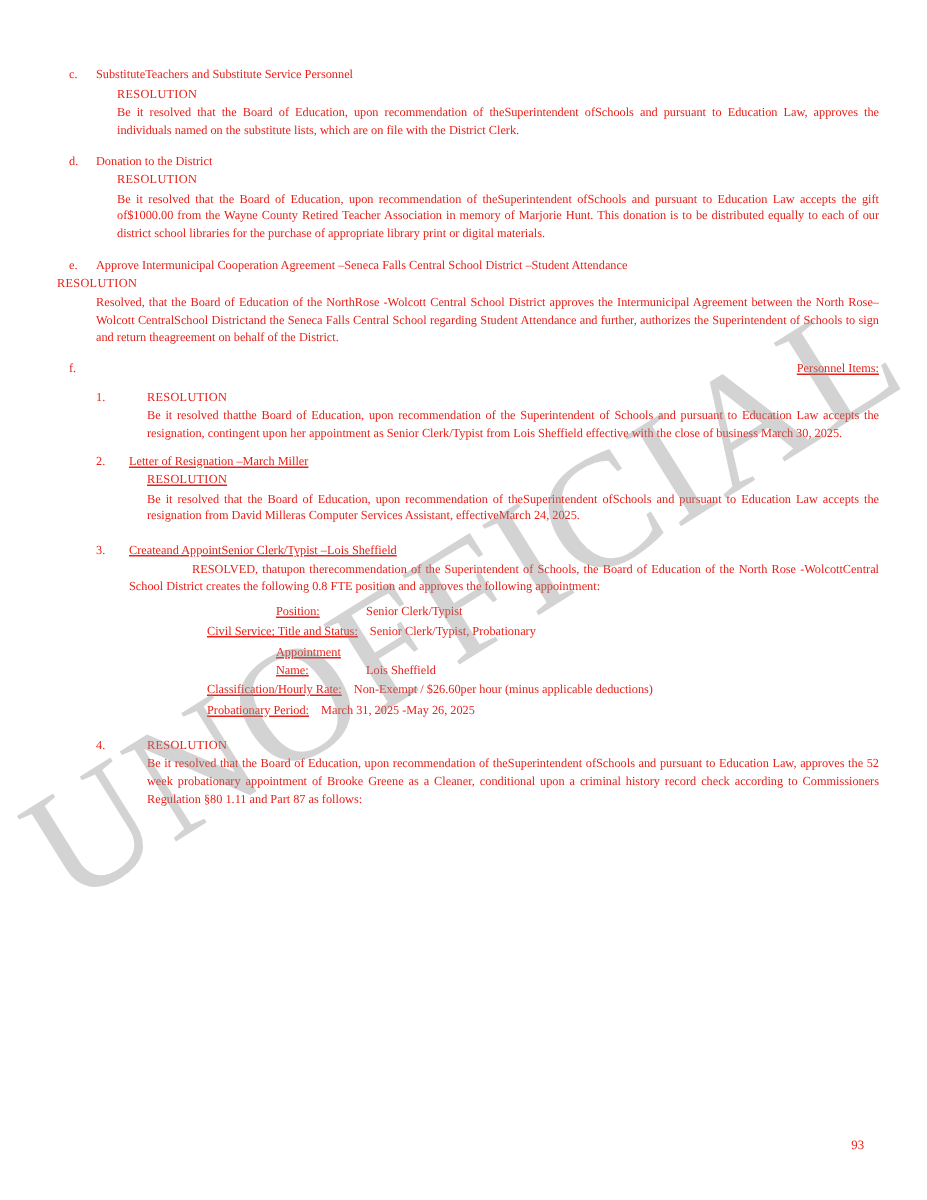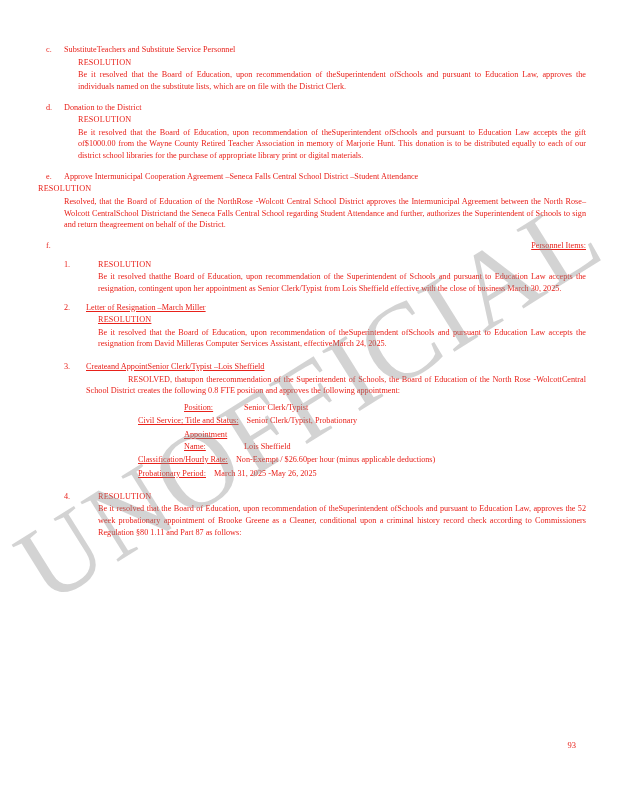--- a/index.html
+++ b/index.html
@@ -102,21 +102,21 @@
   }
   .appt-label {
     display: inline-block;
     text-decoration: underline;
   }
   .w-pos { width: 58px; padding-left: 46px; }
   .w-val { display: inline-block; }
   .page-num {
     position: absolute;
     right: 42px;
-    bottom: 50px;
+    bottom: 32px;
     font-size: 8.5px;
     z-index: 3;
   }
   .spacer-sm { height: 4px; }
 </style>
 </head>
 <body>
 
 <div class="page">
 

